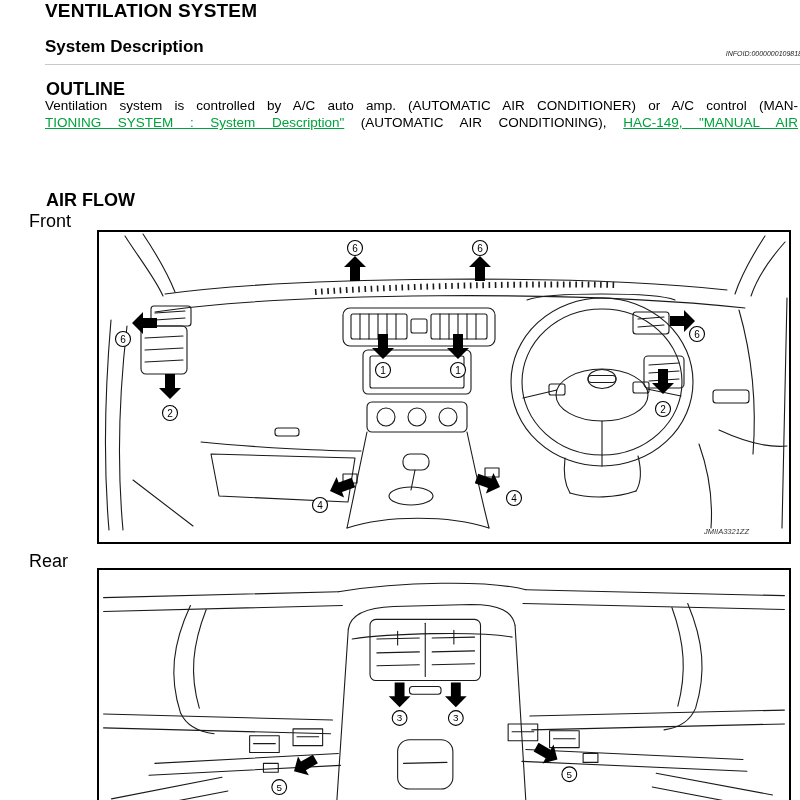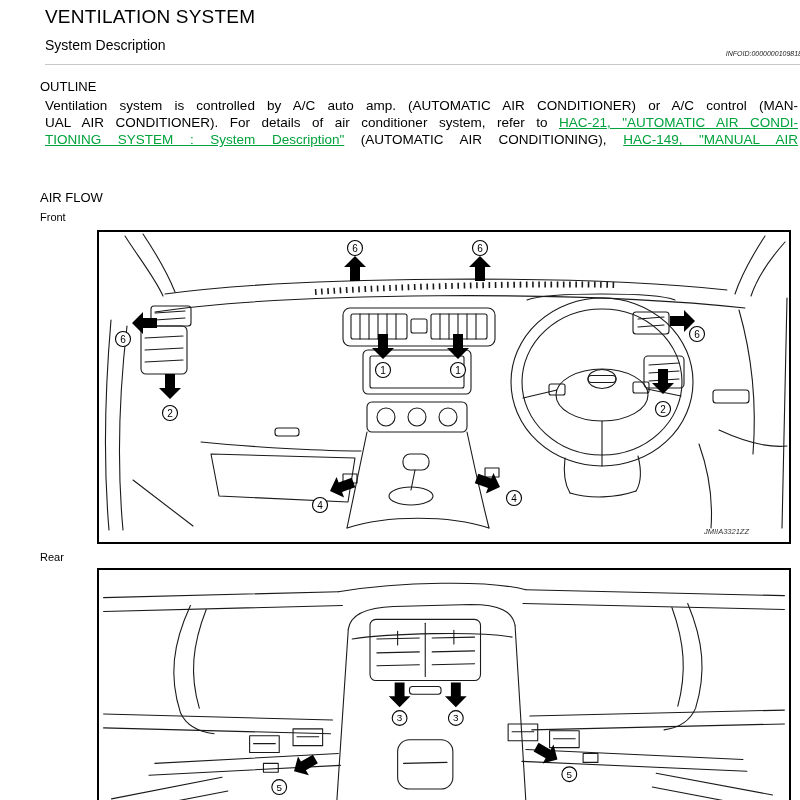--- a/index.html
+++ b/index.html
@@ -1,30 +1,30 @@
 <!DOCTYPE html>
 <html style="--link: #00a33b;"><head>
 <meta charset="utf-8">
 <style>
   *{margin:0;padding:0;box-sizing:border-box}
   html,body{background:#fff}
   body{width:800px;height:800px;overflow:hidden;font-family:"Liberation Sans",sans-serif;color:#000}
   .page{position:relative;width:800px;height:800px;overflow:hidden;background:#fff}
-  .title{position:absolute;left:45px;top:6px;font-size:19px;font-weight:normal;letter-spacing:.2px;white-space:nowrap}
-  .subtitle{position:absolute;left:45px;top:37px;font-size:14px;font-weight:normal;white-space:nowrap}
+  .title{position:absolute;left:45px;top:0;font-size:19px;font-weight:bold;letter-spacing:.2px;white-space:nowrap}
+  .subtitle{position:absolute;left:45px;top:37px;font-size:17px;font-weight:bold;white-space:nowrap}
   .infoid{position:absolute;right:-2px;top:50px;font-size:7px;font-style:italic;color:#222;white-space:nowrap}
   .rule{position:absolute;left:45px;right:0;top:64px;border:0;border-top:1px solid #c9c9c9}
-  .h3{position:absolute;left:40px;font-size:13px;font-weight:normal;white-space:nowrap}
+  .h3{position:absolute;left:46px;font-size:18px;font-weight:bold;white-space:nowrap}
   #outline-h{top:79px}
   #airflow-h{top:190px}
   .para{position:absolute;left:45px;top:97px;width:753px;font-size:13.5px;line-height:17.2px}
   .pline{white-space:normal}
   .just{text-align:justify;text-align-last:justify}
   .green-link{color:var(--link,#00a33b);text-decoration:underline;cursor:pointer}
-  .fig-label{position:absolute;left:40px;font-size:11px;white-space:nowrap}
+  .fig-label{position:absolute;left:29px;font-size:18px;white-space:nowrap}
   #front-label{top:211px}
   #rear-label{top:551px}
   .figure{position:absolute;left:97px;border:2px solid #000;background:#fff}
   #fig-front{top:230px;width:694px;height:314px}
   #fig-rear{top:568px;width:694px;height:300px}
   .figure svg{display:block;width:100%;height:100%}
   .figcode{font-size:7.5px;fill:#333;font-style:italic}
   .cal-num{font-size:10px;text-anchor:middle;fill:#000;font-family:"Liberation Sans",sans-serif}
 </style>
 </head>
@@ -33,21 +33,20 @@
 <div class="page">
 
   <h1 class="title">VENTILATION SYSTEM</h1>
   <h2 class="subtitle">System Description</h2>
   <span class="infoid">INFOID:0000000109818</span>
   <hr class="rule">
 
   <h3 class="h3" id="outline-h">OUTLINE</h3>
   <div class="para" id="outline-para">
       <div class="pline just"><span>Ventilation system is controlled by A/C auto amp. (AUTOMATIC AIR CONDITIONER) or A/C control (MAN-</span></div>
-      <div class="pline just"><span>UAL AIR CONDITIONER). For details of air conditioner system, refer to </span><span class="green-link">HAC-21, "AUTOMATIC AIR CONDI-</span></div>
       <div class="pline just"><span class="green-link">TIONING SYSTEM : System Description"</span><span> (AUTOMATIC AIR CONDITIONING), </span><span class="green-link">HAC-149, "MANUAL AIR</span></div>
     </div>
 
   <h3 class="h3" id="airflow-h">AIR FLOW</h3>
 
   <div class="fig-label" id="front-label">Front</div>
 
   <div class="figure" id="fig-front">
     <svg viewBox="0 0 690 310">
       <g fill="none" stroke="#1a1a1a" stroke-width="1.1" stroke-linecap="round" stroke-linejoin="round">

